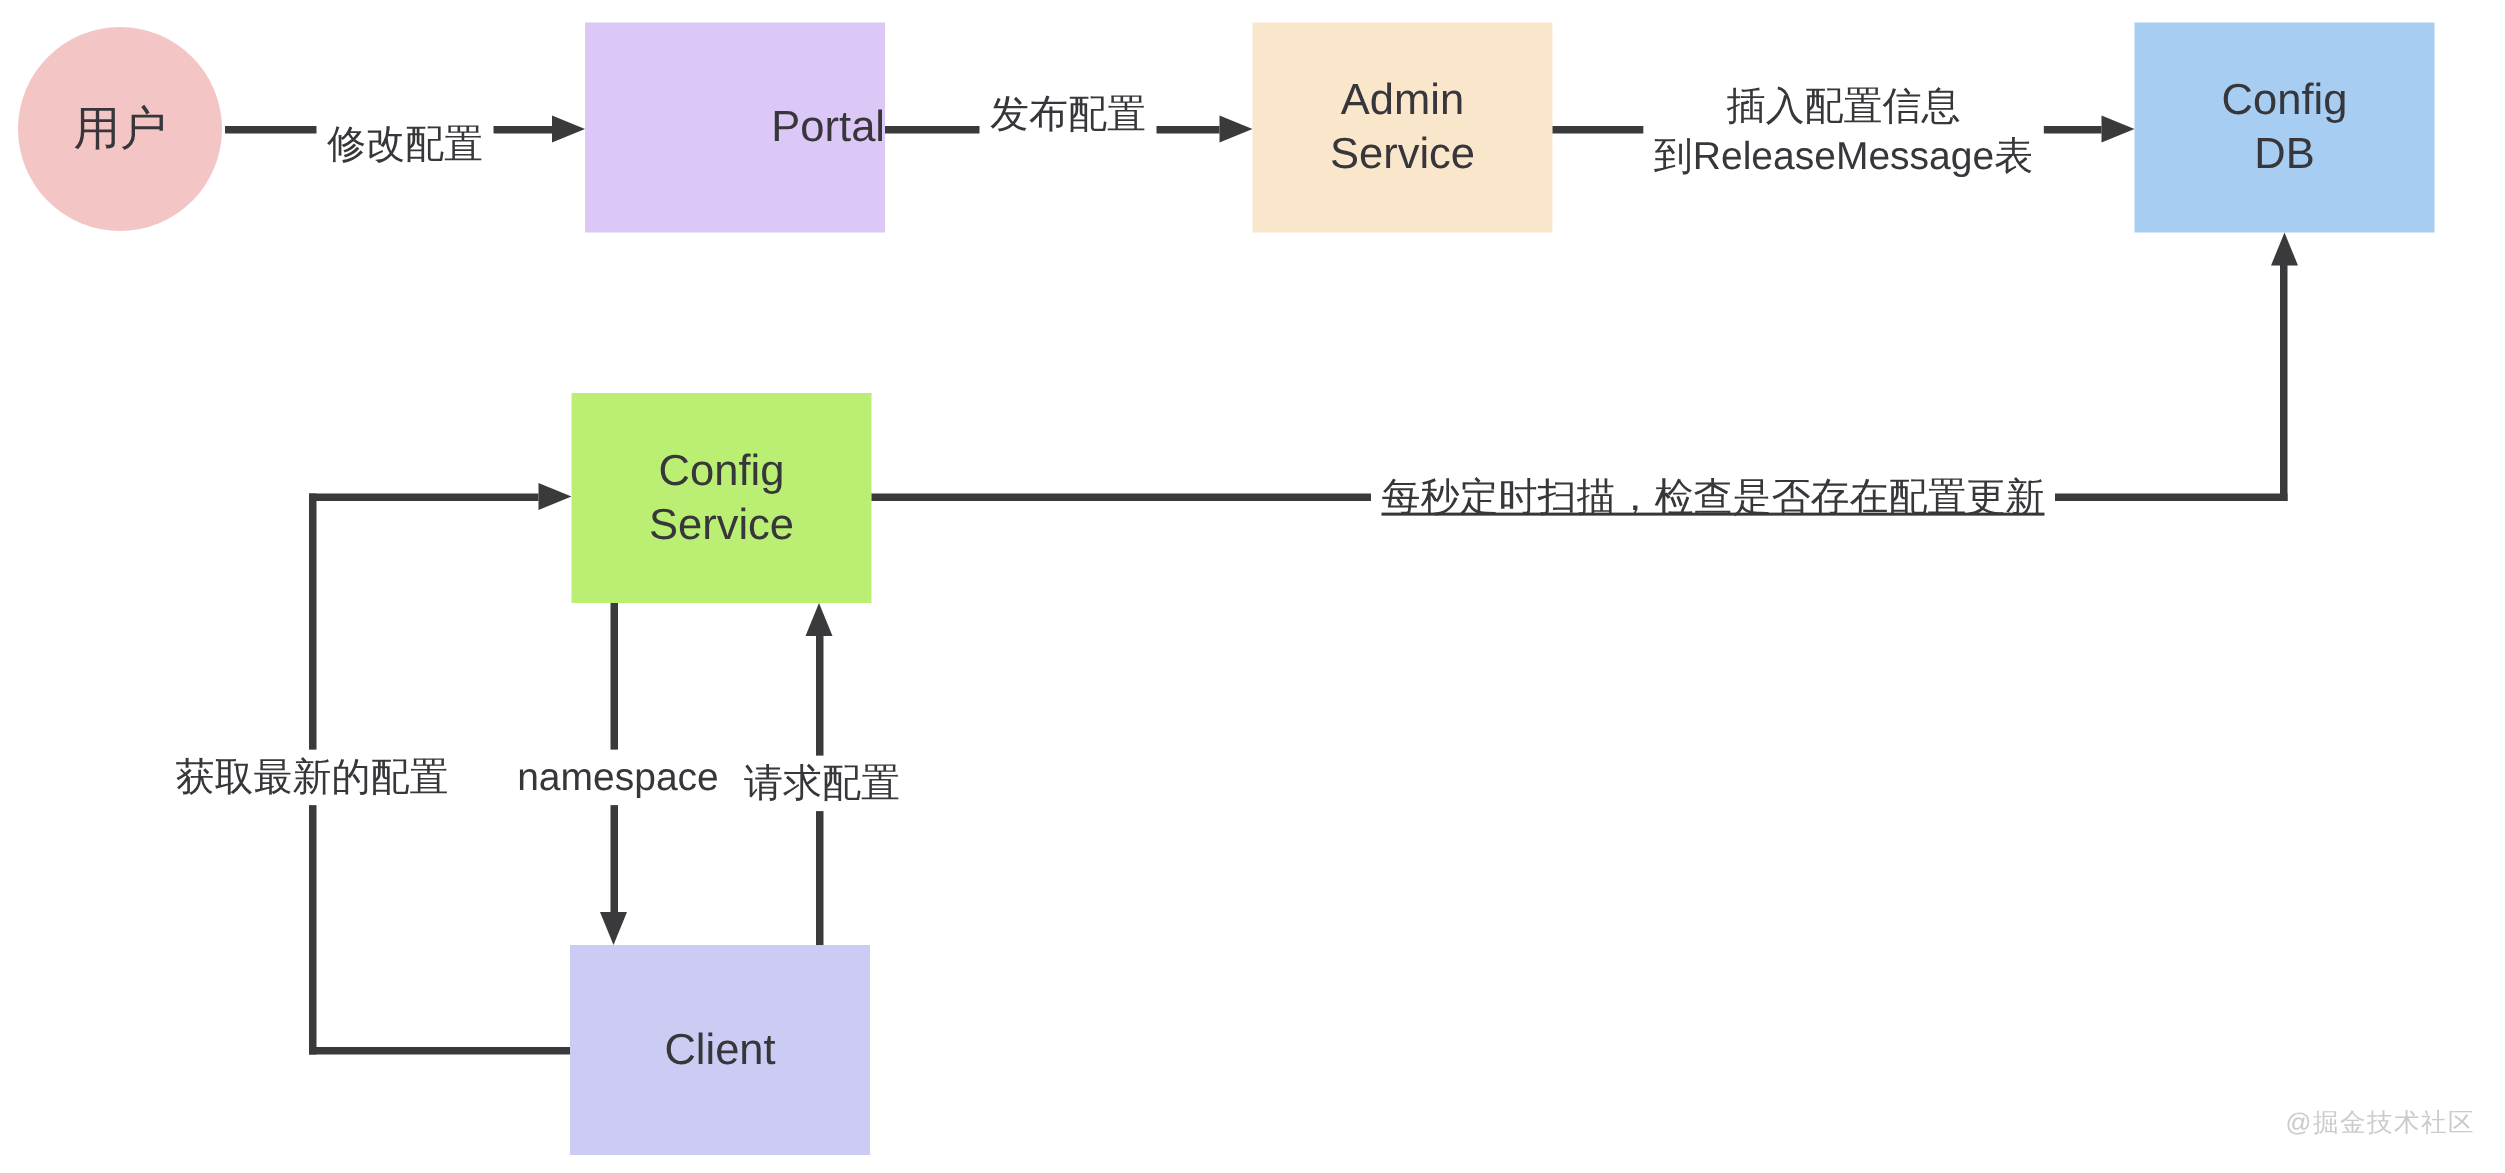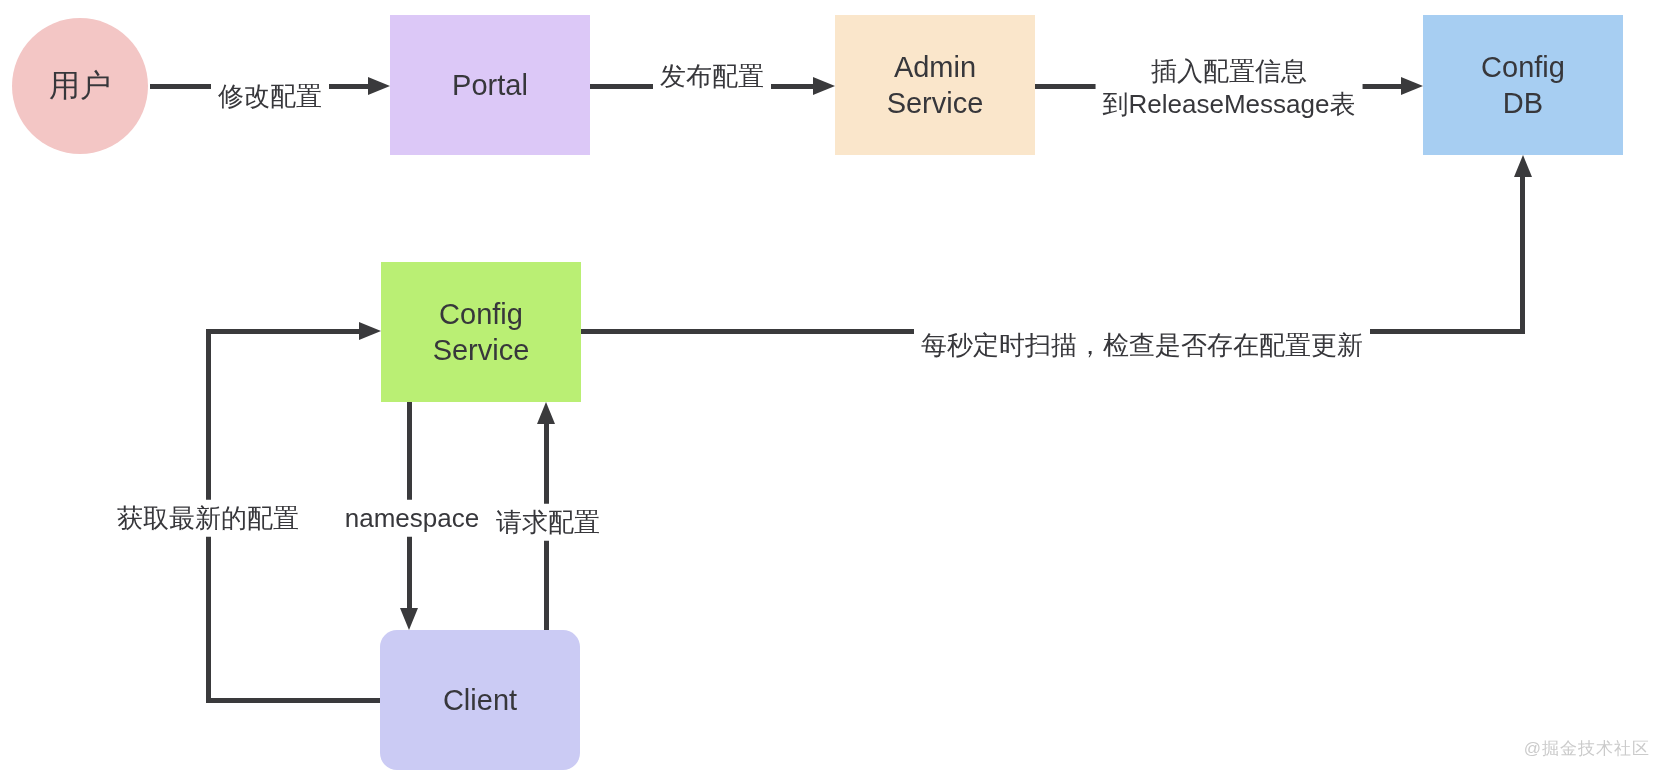--- a/index.html
+++ b/index.html
@@ -49,60 +49,60 @@
 </style>
 </head>
 <body>
 
 <div class="canvas" style="--bg: #ffffff; --line: #3a3a3c; --text: #37373b; --wm: #cbcbcb;">
 
   <div class="node circle" style="left: 12px; top: 18px; width: 136px; height: 136px; background: rgb(243, 198, 197);">
     <span>用户</span>
   </div>
 
-  <div class="node" style="left: 390px; top: 15px; width: 200px; height: 140px; background: rgb(220, 200, 247);">
+  <div class="node" style="left: 390px; top: 15px; width: 200px; height: 140px; background: rgb(220, 200, 247); justify-content: flex-end;">
     <span>Portal</span>
   </div>
 
   <div class="node" style="left: 835px; top: 15px; width: 200px; height: 140px; background: rgb(250, 230, 203);">
     <span>Admin
 Service</span>
   </div>
 
   <div class="node" style="left: 1423px; top: 15px; width: 200px; height: 140px; background: rgb(167, 206, 242);">
     <span>Config
 DB</span>
   </div>
 
   <div class="node" style="left: 381px; top: 262px; width: 200px; height: 140px; background: rgb(186, 239, 116);">
     <span>Config
 Service</span>
   </div>
 
-  <div class="node" style="left: 380px; top: 630px; width: 200px; height: 140px; background: rgb(203, 203, 244); border-radius: 17px;">
+  <div class="node" style="left: 380px; top: 630px; width: 200px; height: 140px; background: rgb(203, 203, 244);">
     <span>Client</span>
   </div>
 
   <div class="hline" style="left:150px;top:84px;width:220px;"></div>
   <div class="arr right" style="left:368px;top:77px;"></div>
   <div class="elabel" style="left:270px;top:96px;">修改配置</div>
 
   <div class="hline" style="left:590px;top:84px;width:223px;"></div>
   <div class="arr right" style="left:813px;top:77px;"></div>
   <div class="elabel" style="left:712px;top:76px;">发布配置</div>
 
   <div class="hline" style="left:1035px;top:84px;width:366px;"></div>
   <div class="arr right" style="left:1401px;top:77px;"></div>
   <div class="elabel" style="left:1229px;top:87px;">插入配置信息
 到ReleaseMessage表</div>
 
   <div class="hline" style="left:581px;top:329px;width:944px;"></div>
   <div class="vline" style="left:1520px;top:175px;height:159px;"></div>
   <div class="arr up" style="left:1514px;top:155px;"></div>
-  <div class="elabel" style="left:1142px;top:345px;">每秒定时扫描，检查是否存在配置更新</div>
+  <div class="elabel" style="left:1142px;top:331px;text-decoration:underline;">每秒定时扫描，检查是否存在配置更新</div>
 
   <div class="hline" style="left:206px;top:698px;width:174px;"></div>
   <div class="vline" style="left:206px;top:329px;height:374px;"></div>
   <div class="hline" style="left:206px;top:329px;width:153px;"></div>
   <div class="arr right" style="left:359px;top:322px;"></div>
   <div class="elabel" style="left:208px;top:518px;">获取最新的配置</div>
 
   <div class="vline" style="left:407px;top:402px;height:206px;"></div>
   <div class="arr down" style="left:400px;top:608px;"></div>
   <div class="elabel" style="left:412px;top:518px;">namespace</div>

